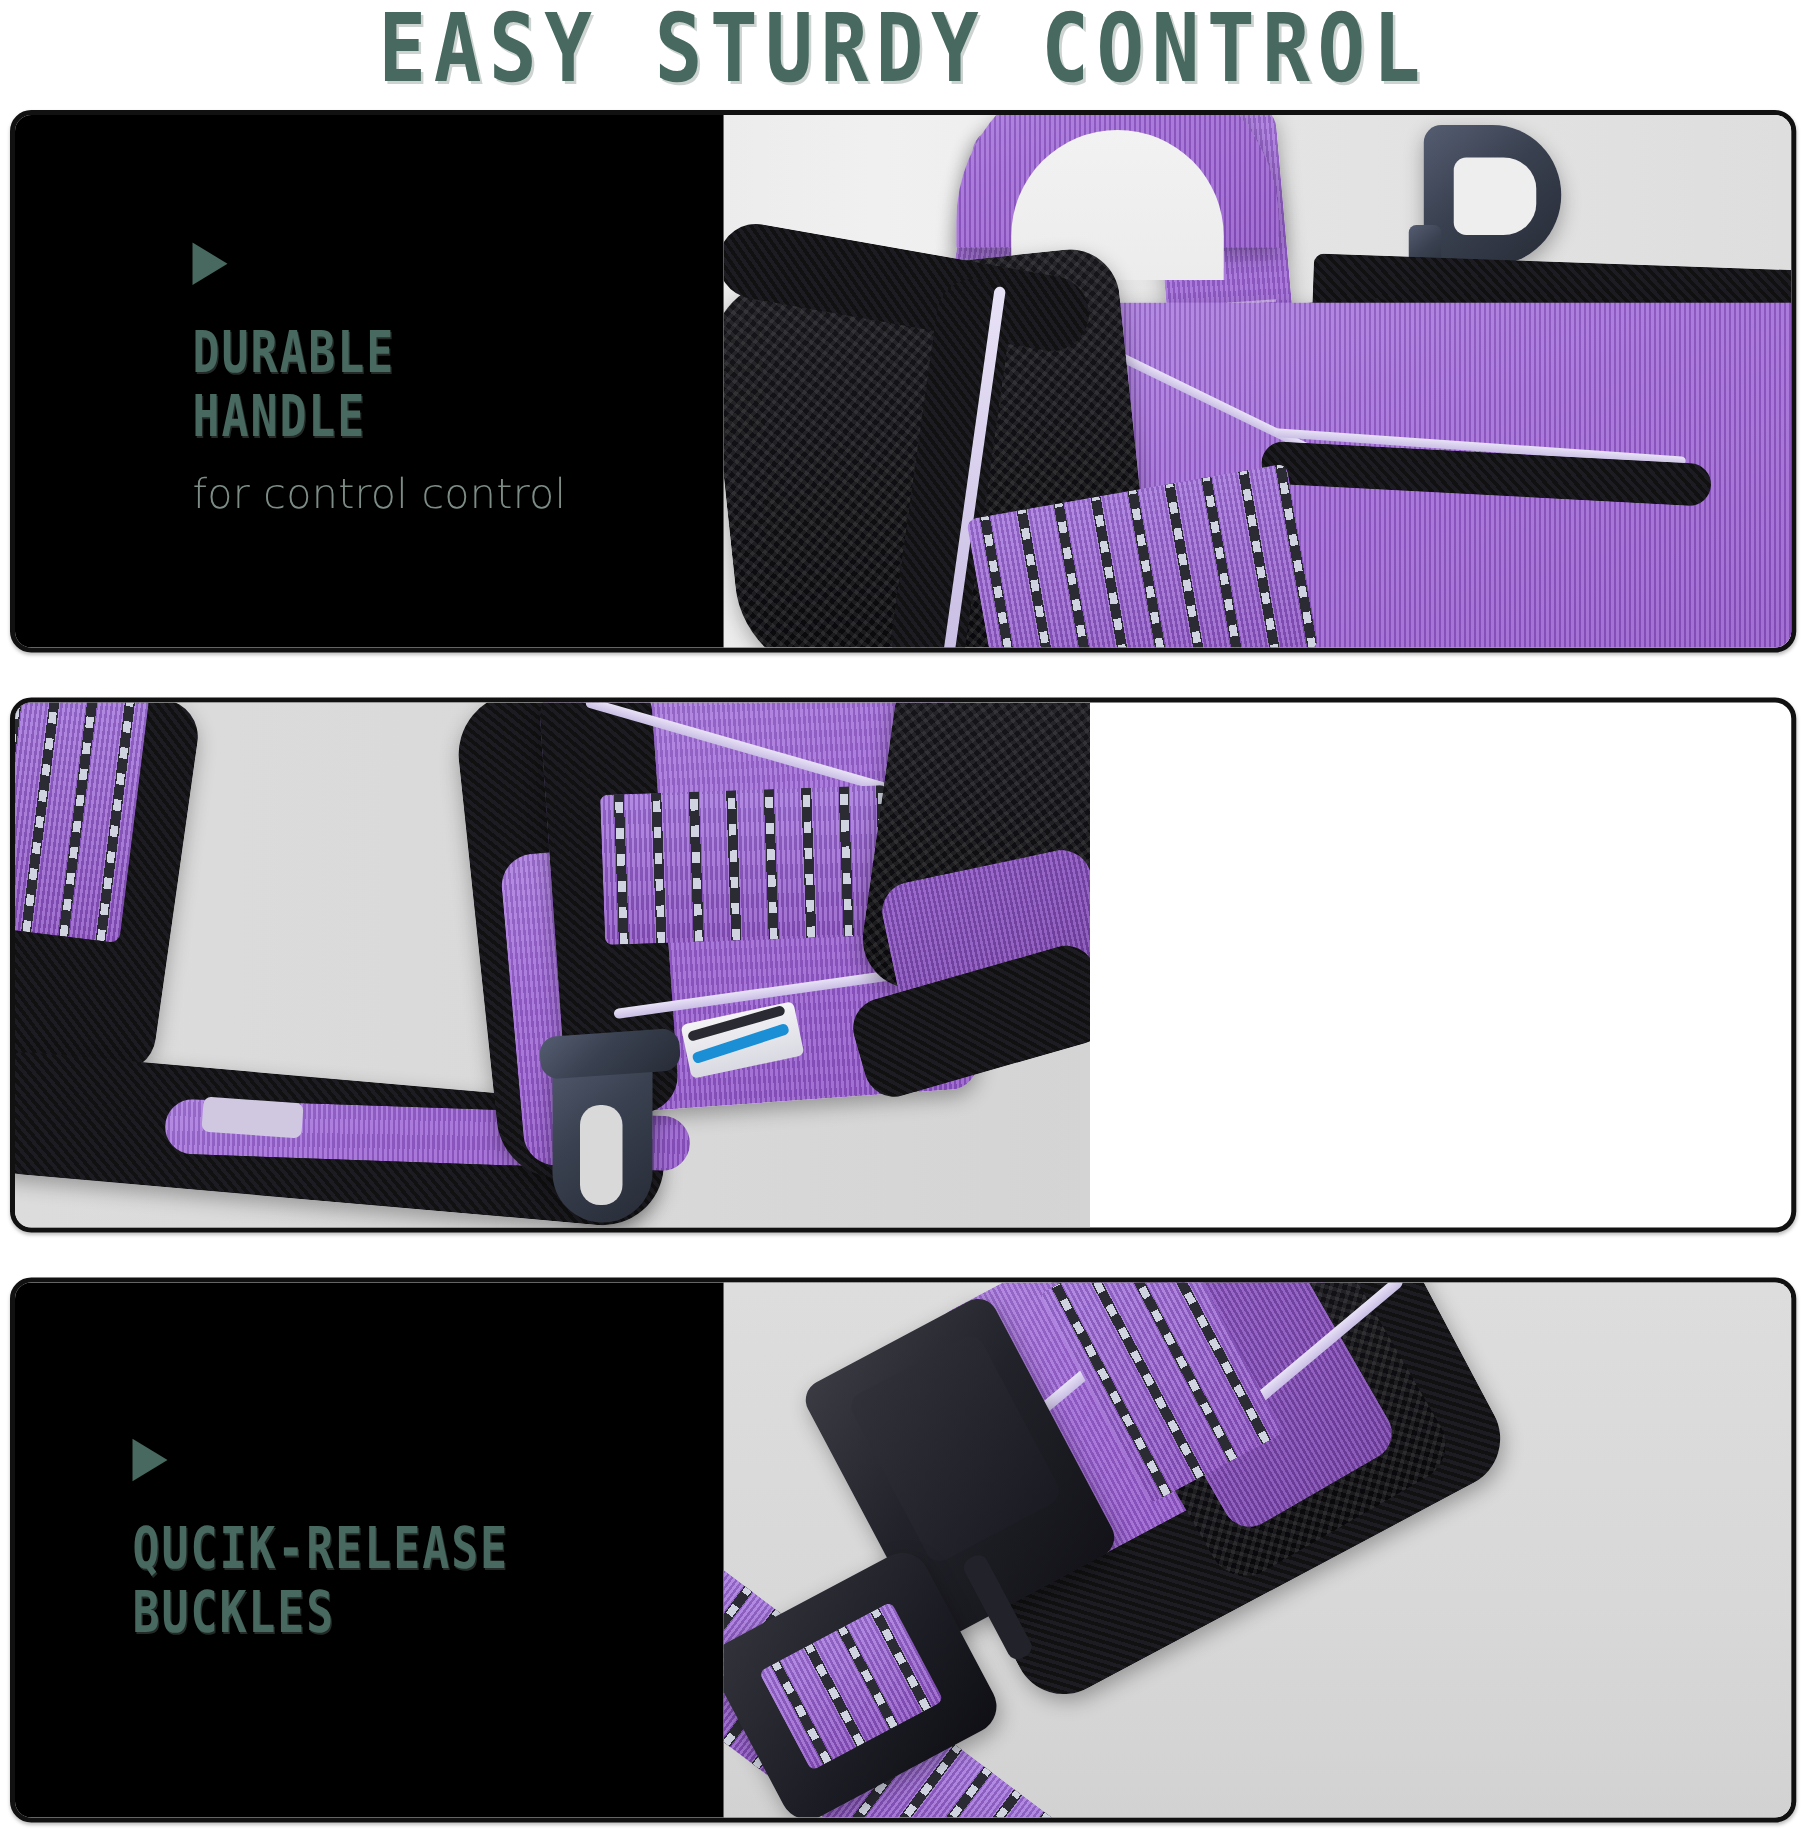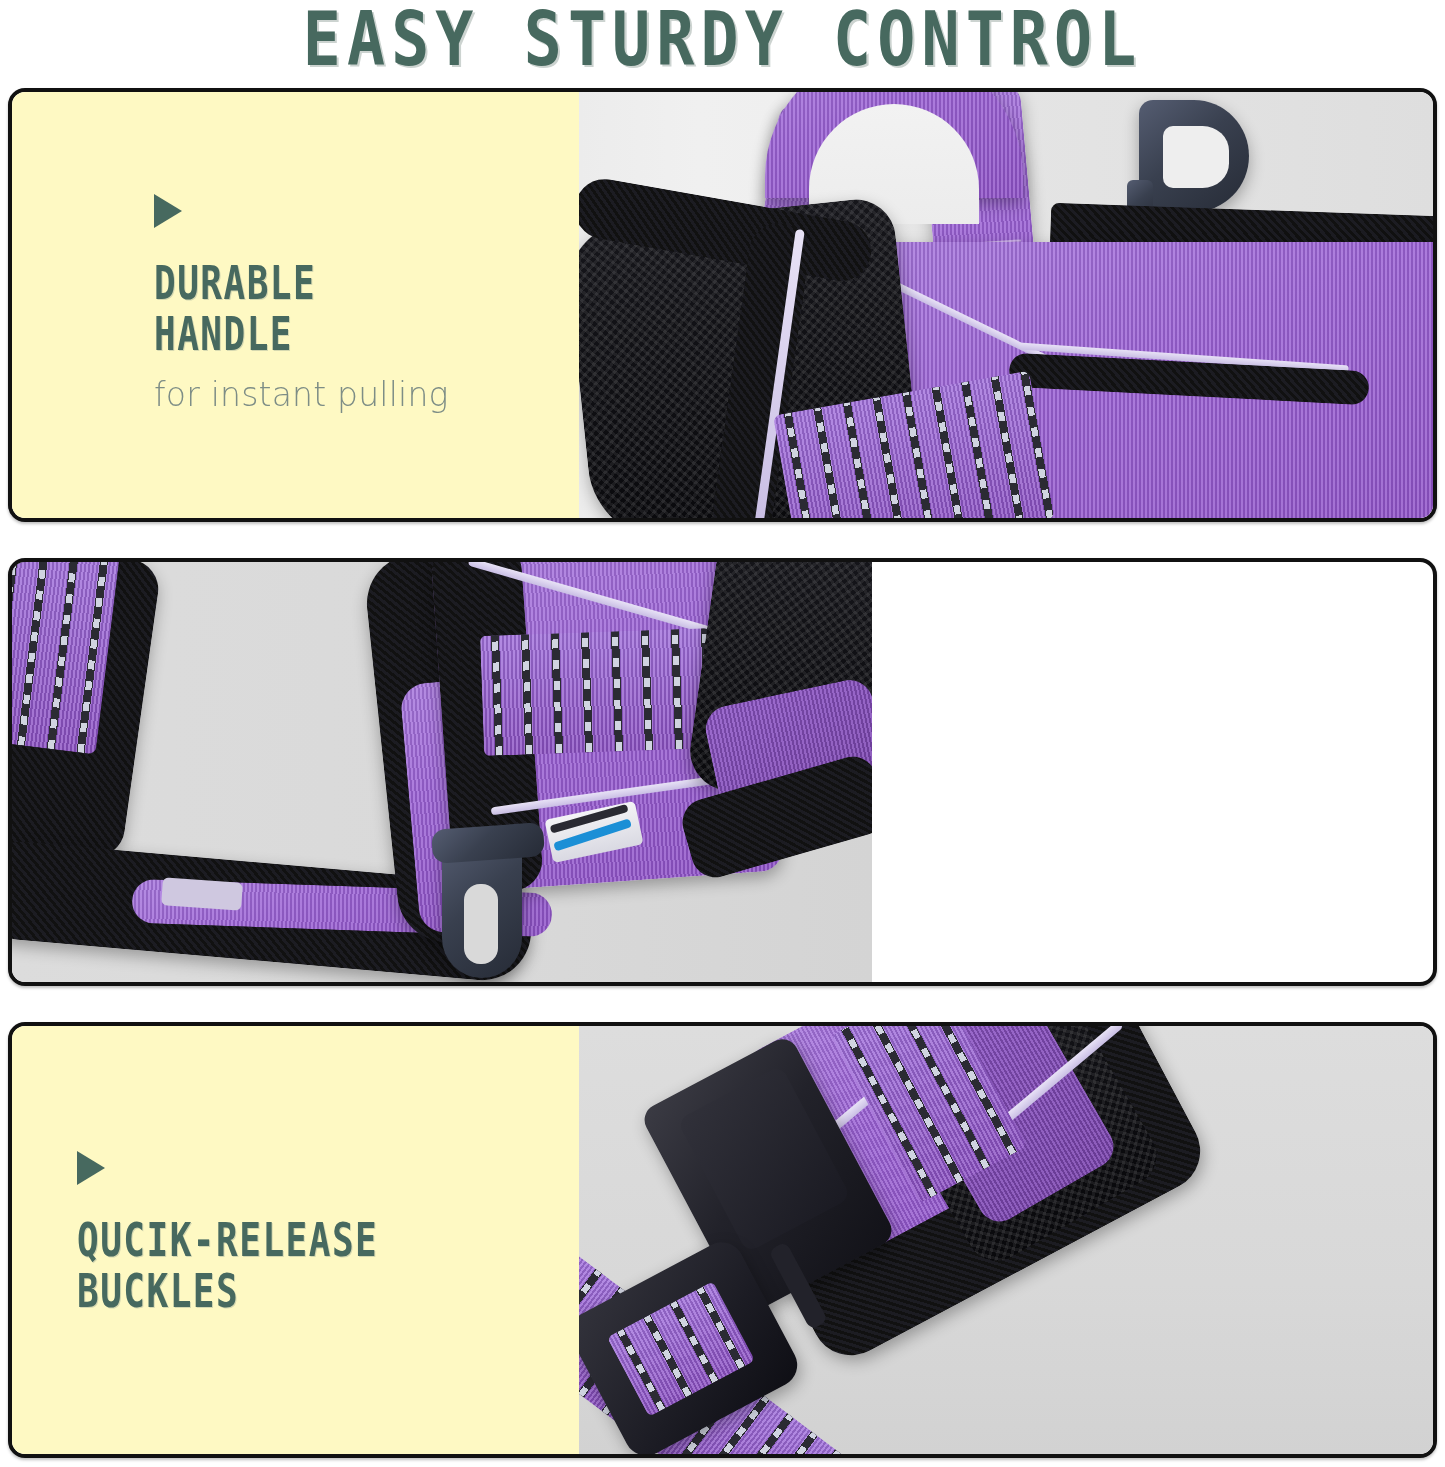--- a/index.html
+++ b/index.html
@@ -27,21 +27,21 @@
   .panel{position:absolute;border:4px solid #111;border-radius:17px;
          background:#fff;overflow:hidden;box-sizing:border-box;
          box-shadow:0 2px 3px rgba(0,0,0,.25);}
   #panel-1{left:8px;  top:88px;   width:1429px; height:434px;}
   #panel-2{left:8px;  top:558px;  width:1429px; height:428px;}
   #panel-3{left:8px;  top:1022px; width:1429px; height:436px;}
 
   .panel-inner{position:absolute;inset:0;display:flex;}
 
   
-  .textblock{position:relative;box-sizing:border-box;background:#fef9c3;flex:0 0 auto;
+  .textblock{position:relative;box-sizing:border-box;background:#000000;flex:0 0 auto;
              display:flex;flex-direction:column;justify-content:center;}
   .tb-left{padding-left:142px;}
   .tb-right{padding-left:24px;}
 
   .bullet{width:0;height:0;margin-bottom:30px;}
   .bullet.right{border-top:17px solid transparent;border-bottom:17px solid transparent;
                 border-left:28px solid #47695f;}
   .bullet.left{border-top:17px solid transparent;border-bottom:17px solid transparent;
                border-right:28px solid #47695f;}
 
@@ -121,21 +121,21 @@
     <div class="banner-title">EASY STURDY CONTROL</div>
   </div>
 
   <div class="panel" id="panel-1">
     <div class="panel-inner">
 
       <div class="textblock tb-left" style="width:567px;">
         <div class="bullet right"></div>
         <div class="headline">DURABLE
 HANDLE</div>
-        <div class="subline">for instant pulling</div>
+        <div class="subline">for control control</div>
       </div>
 
       <div class="photo">
 
         <div style="position:absolute;left:180px;top:-18px;width:330px;height:240px;
                     border:30px solid transparent;border-radius:150px 150px 0 0;"></div>
         <div class="purple sh" style="position:absolute;left:178px;top:14px;width:96px;height:300px;
                     border-radius:20px;transform:rotate(9deg);"></div>
         <div class="purple sh" style="position:absolute;left:355px;top:-6px;width:100px;height:330px;
                     border-radius:20px;transform:rotate(-5deg);"></div>
@@ -213,21 +213,21 @@
         <div class="metal" style="position:absolute;left:420px;top:264px;width:112px;height:34px;border-radius:14px;transform:rotate(-4deg);"></div>
       </div>
 
 
     </div>
   </div>
 
   <div class="panel" id="panel-3">
     <div class="panel-inner">
 
-      <div class="textblock tb-left" style="width:567px;padding-left:65px;">
+      <div class="textblock tb-left" style="width:567px;padding-left:94px;">
         <div class="bullet right"></div>
         <div class="headline">QUCIK-RELEASE
 BUCKLES</div>
       </div>
 
       <div class="photo flat2">
 
         <div class="blackfab sh" style="position:absolute;left:160px;top:-40px;width:430px;height:300px;border-radius:40px;transform:rotate(-28deg);"></div>
         <div class="purple" style="position:absolute;left:196px;top:-50px;width:300px;height:230px;border-radius:26px;transform:rotate(-28deg);"></div>
         <div class="mesh" style="position:absolute;left:330px;top:-40px;width:210px;height:250px;border-radius:30px;transform:rotate(-30deg);"></div>

